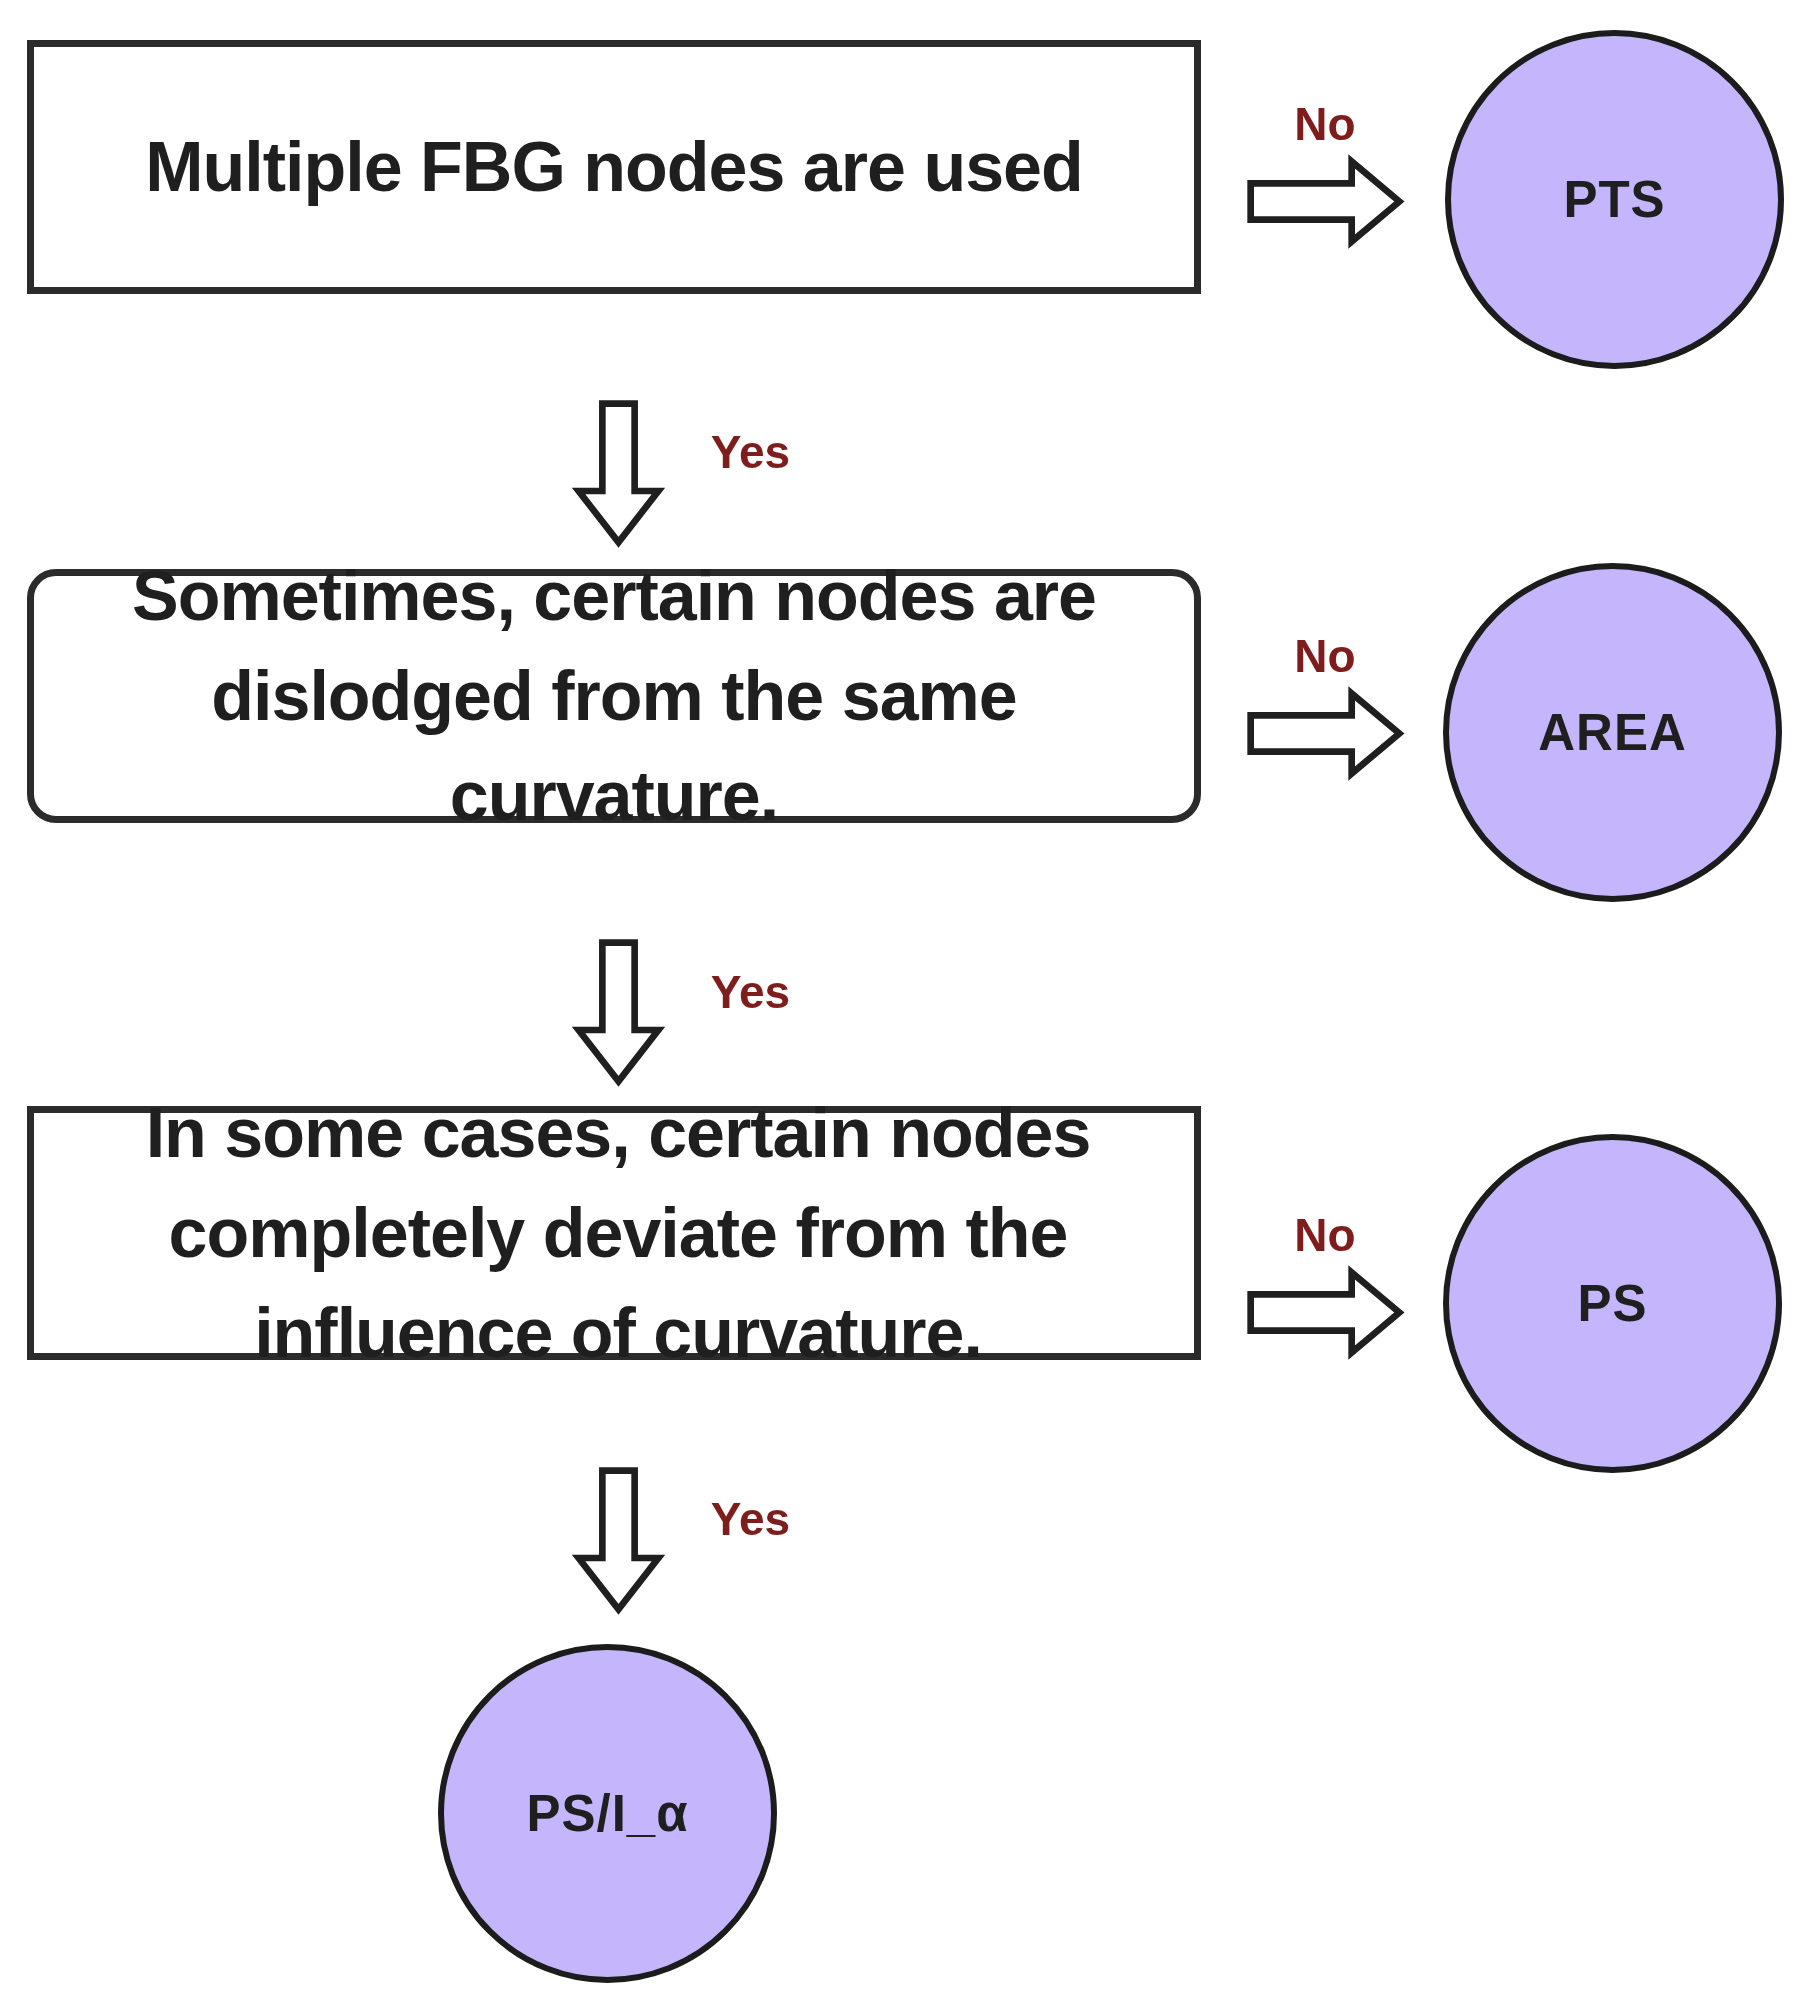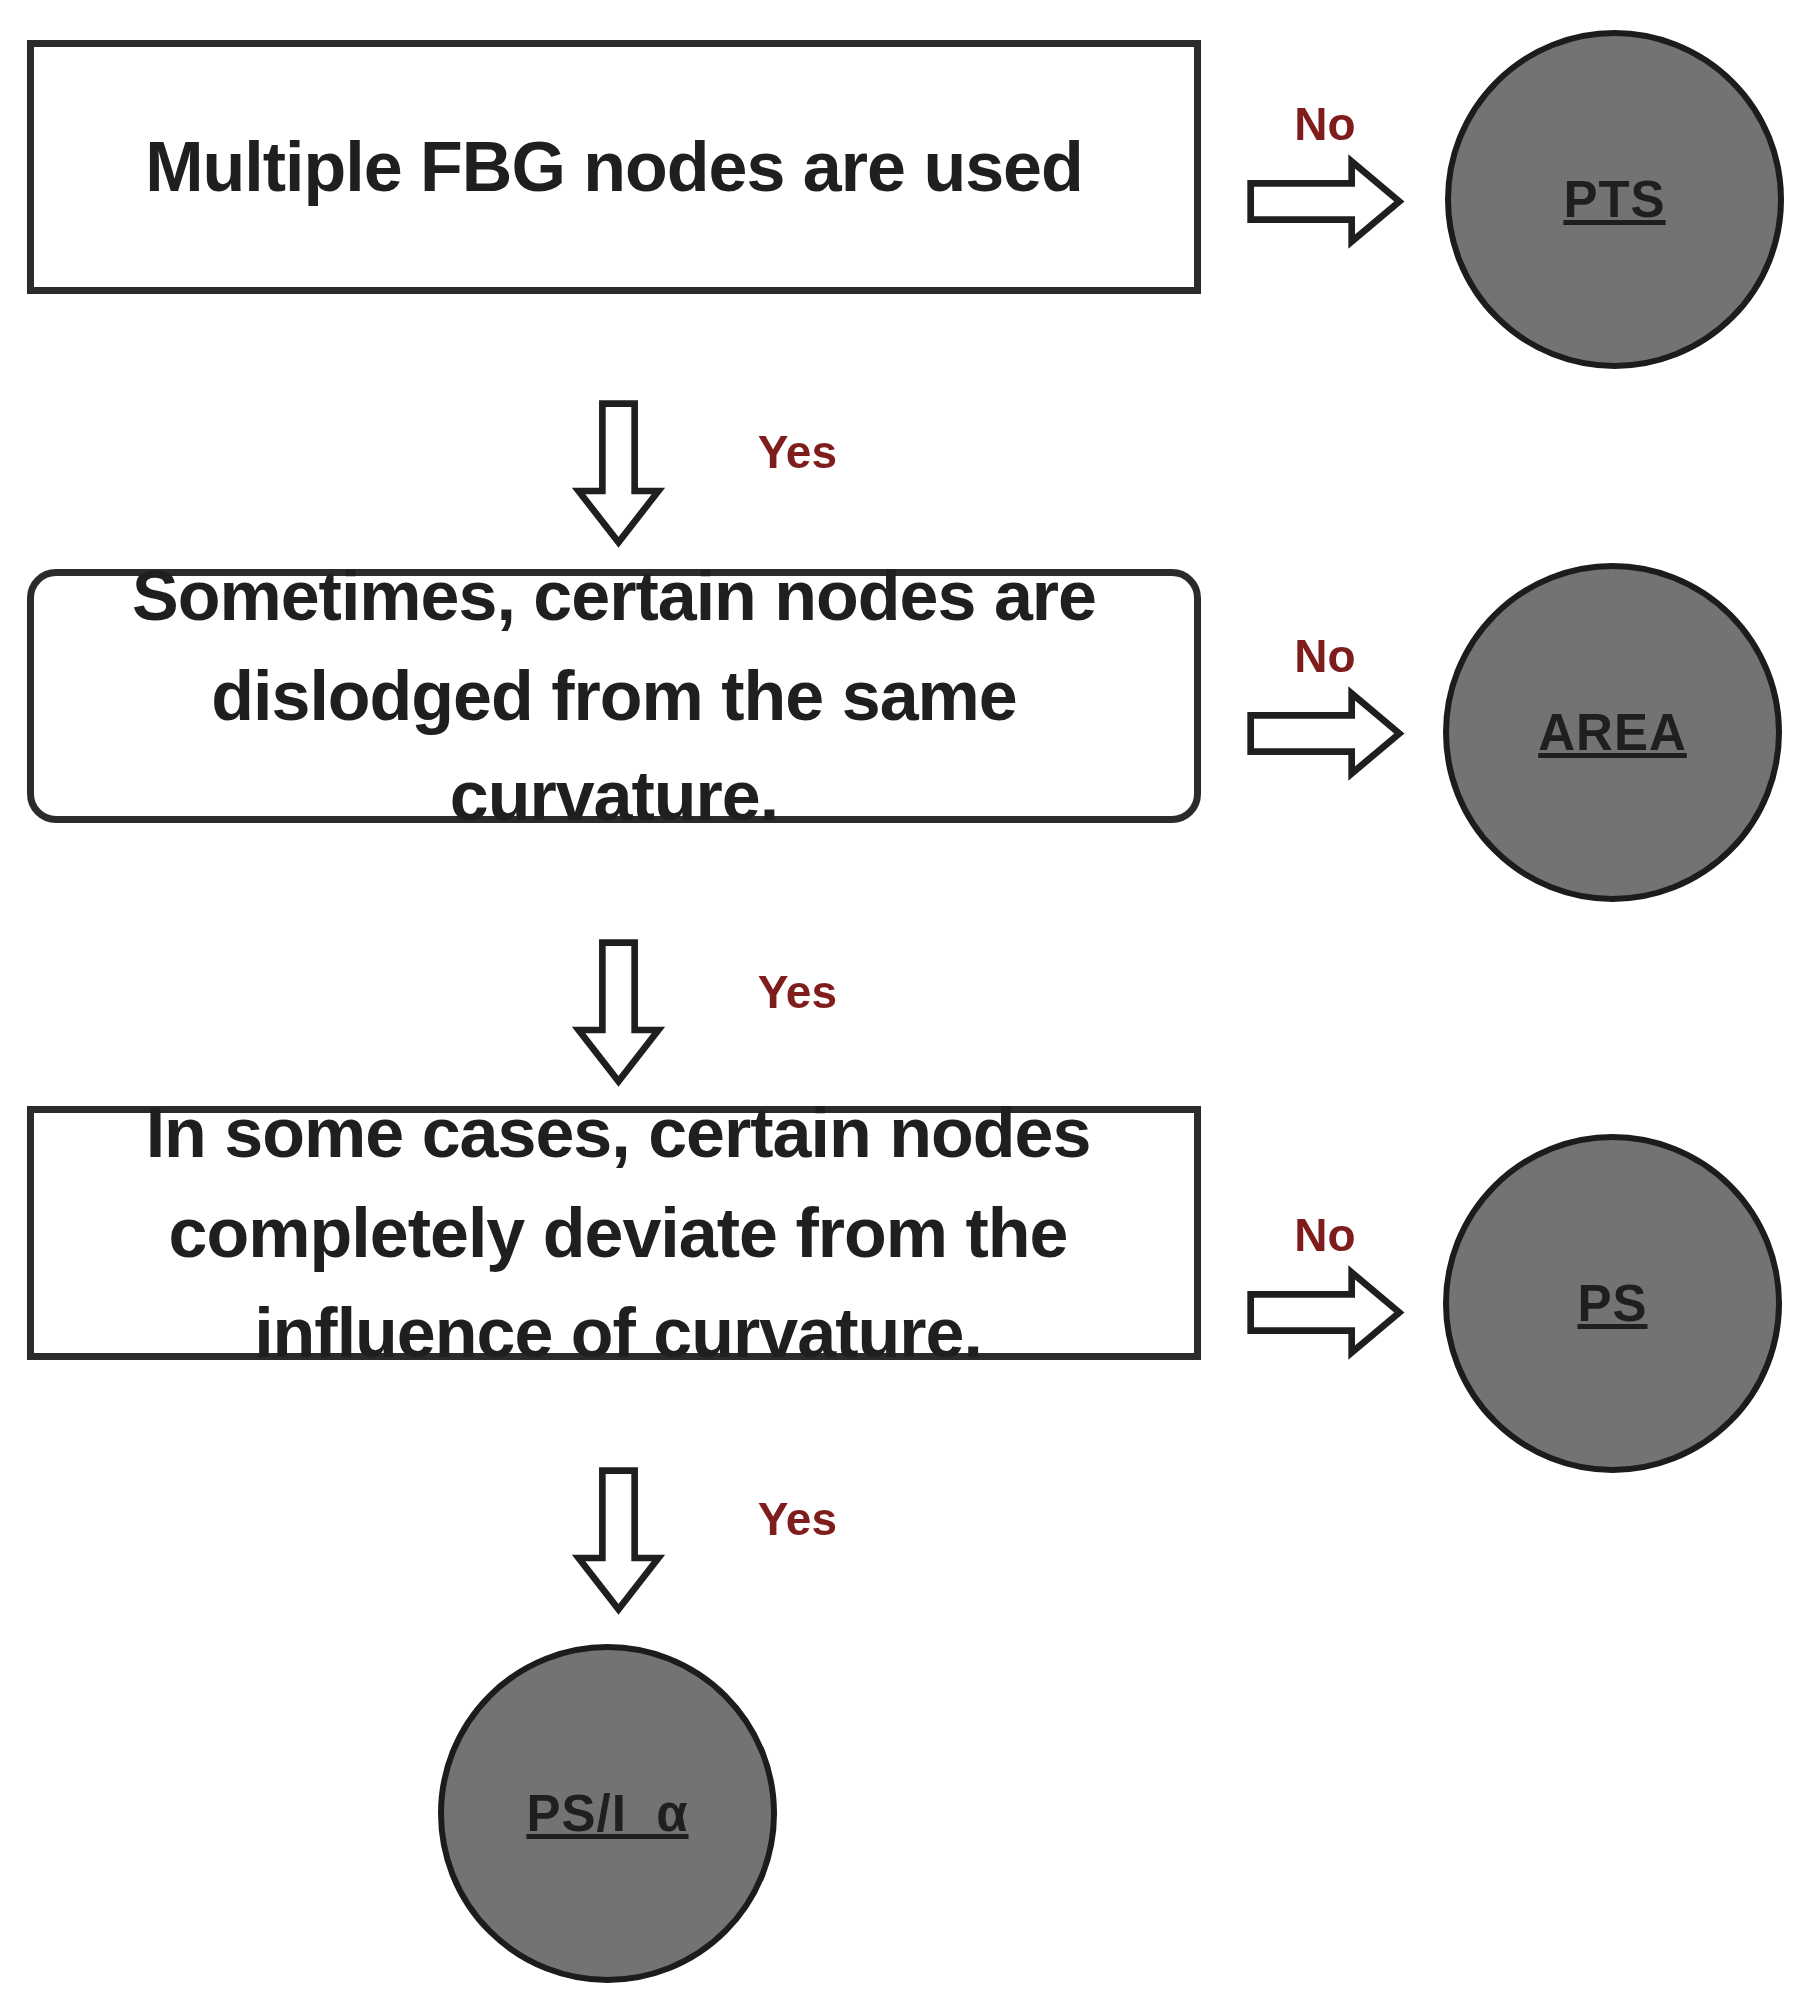--- a/index.html
+++ b/index.html
@@ -33,30 +33,29 @@
   #box1{top:40px;}
   #box2{top:569px;border-radius:29px;}
   #box3{top:1106px;padding-left:8px;}
   .dbox span{display:block;white-space:nowrap;}
   .circle{
     position:absolute;
     width:339px;
     height:339px;
     border:6.7px solid #1c1c1c;
     border-radius:50%;
-    background:#737373;
+    background:#c4b5fd;
     box-sizing:border-box;
     display:flex;
     align-items:center;
     justify-content:center;
     font-weight:bold;
     font-size:51px;
     letter-spacing:1px;
     text-align:center;
-    text-decoration:underline;
   }
   #c-pts {left:1445px;top:30px;}
   #c-area{left:1443px;top:563px;}
   #c-ps  {left:1443px;top:1134px;}
   #c-psia{left:438px;top:1644px;}
   .no-group{
     position:absolute;
     left:1244px;
     width:162px;
     text-align:center;
@@ -70,23 +69,23 @@
     font-size:46px;
     line-height:49px;
     color:#7f1d1d;
   }
   .yes-arrow{position:absolute;left:566px;}
   #yes1{top:398px;}
   #yes2{top:937px;}
   #yes3{top:1465px;}
   .yes-label{
     position:absolute;
-    left:704px;
+    left:684px;
     width:133px;
-    text-align:right;
+    text-align:center;
   }
   #yeslab1{top:428px;}
   #yeslab2{top:968px;}
   #yeslab3{top:1495px;}
   svg{display:block;}
 </style>
 </head>
 <body>
 
 <div class="canvas">

